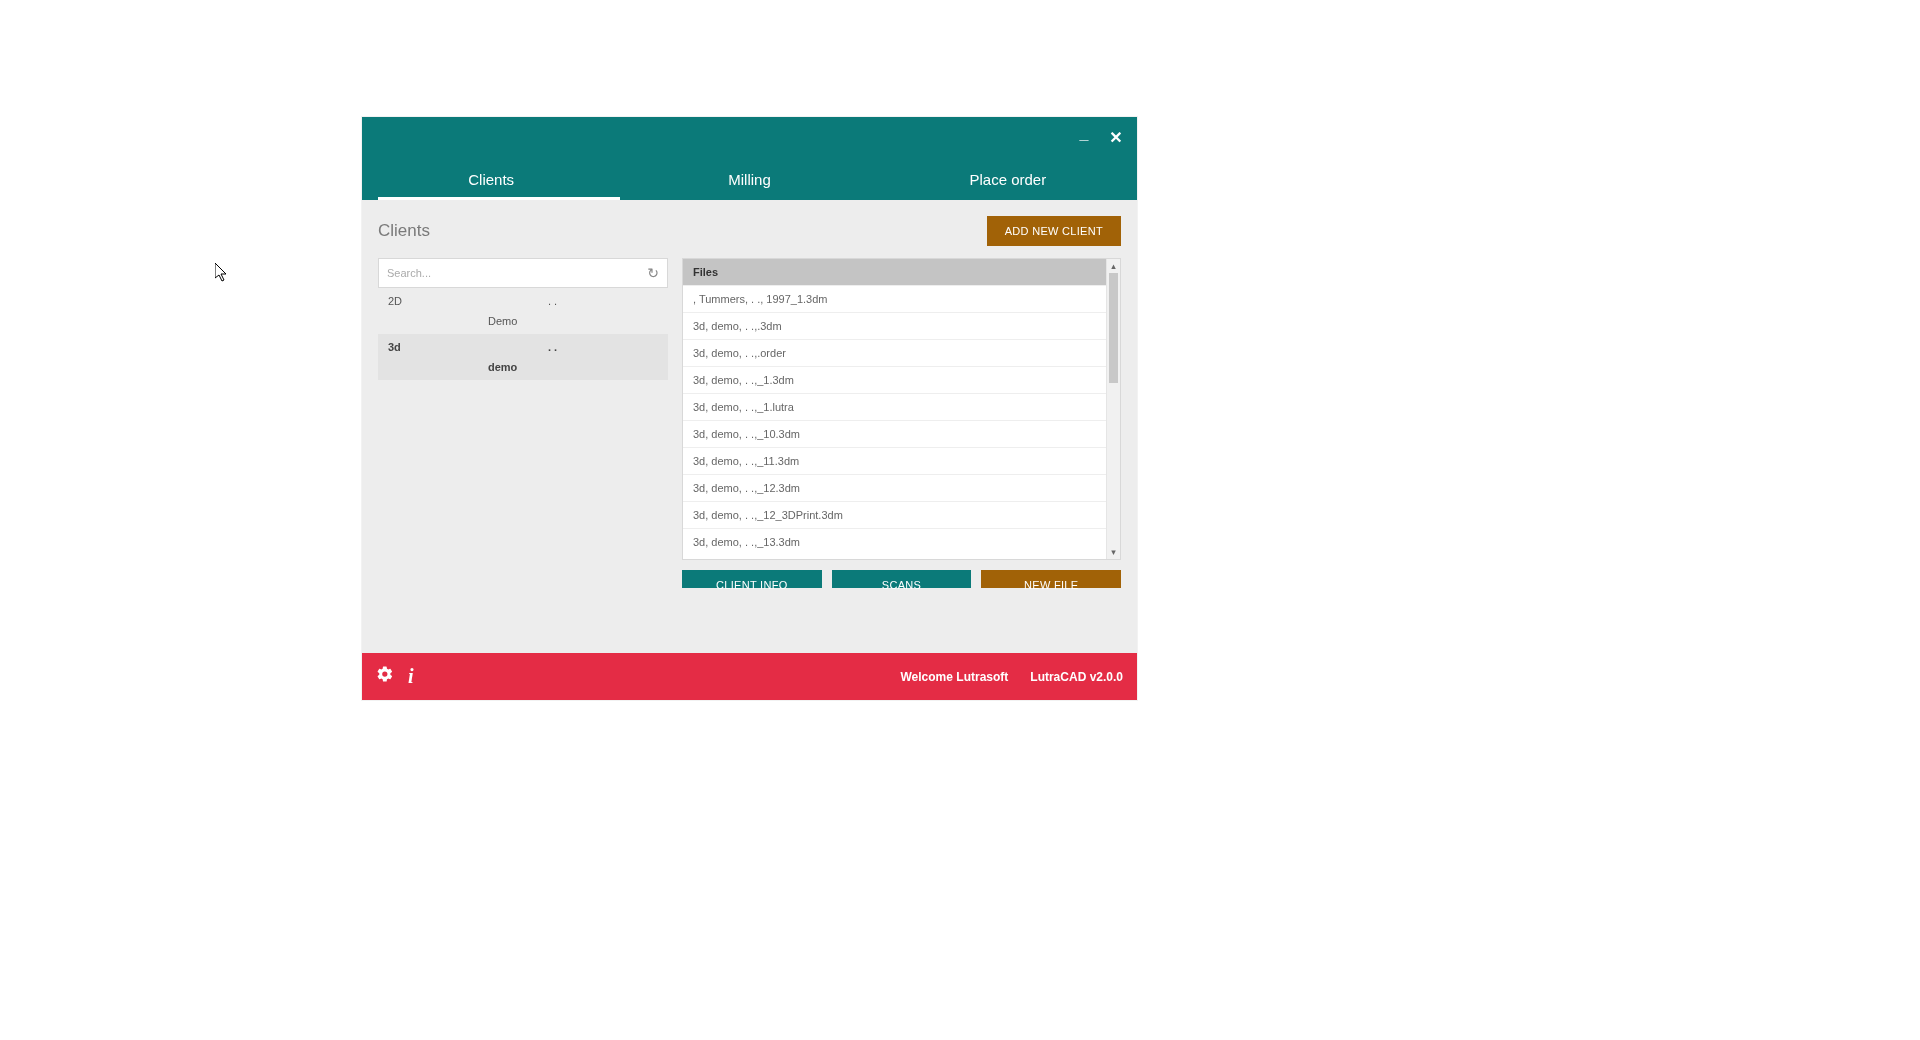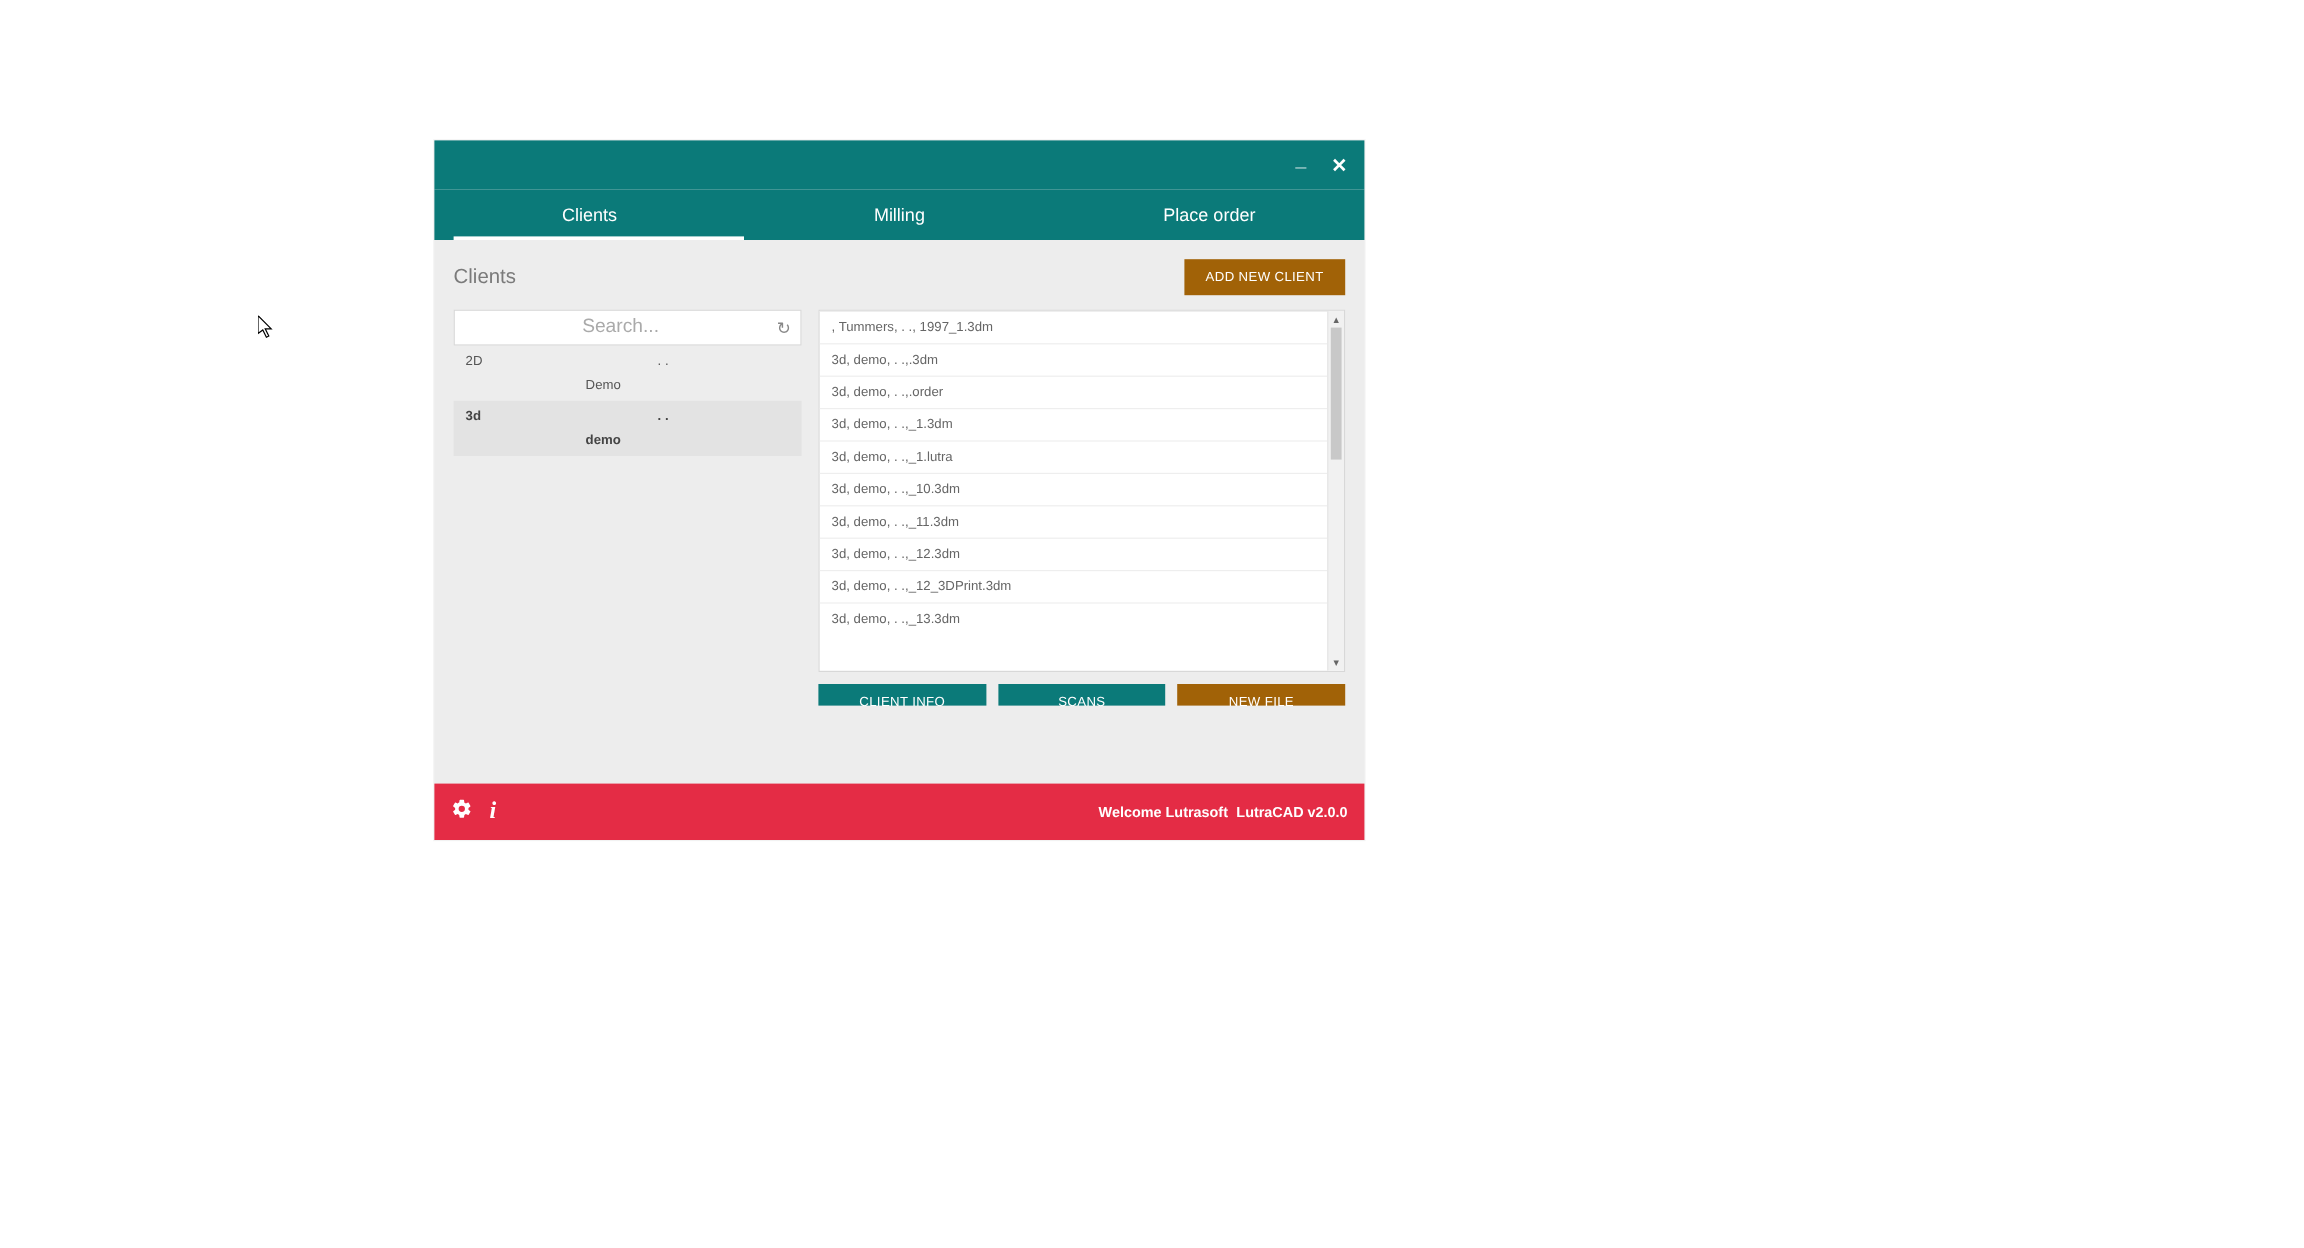--- a/index.html
+++ b/index.html
@@ -113,23 +113,22 @@
     border: 1px solid #d8d8d8;
     height: 30px;
     display: flex;
     align-items: center;
     padding: 0 8px;
   }
   .search-input {
     flex: 1;
     border: none;
     outline: none;
-    font-size: 16px;
+    font-size: 11px;
     color: #333;
-    text-align: center;
   }
   .search-input::placeholder { color: #aaa; }
   .refresh-icon {
     color: #888;
     font-size: 14px;
     cursor: pointer;
   }
   .client-list {
     margin-top: 0px;
   }
@@ -228,21 +227,21 @@
     gap: 14px;
     align-items: center;
   }
   .footer-icon {
     font-size: 18px;
     cursor: pointer;
   }
   .footer-spacer { flex: 1; }
   .footer-right {
     display: flex;
-    gap: 7px;
+    gap: 22px;
     font-size: 12px;
     font-weight: 600;
   }
   .cursor {
     position: absolute;
     left: 215px;
     top: 263px;
     pointer-events: none;
   }
 </style>
@@ -292,20 +291,21 @@
             <span class="c1">3d</span>
             <span class="c2">demo</span>
             <span class="c3">. .</span>
           </div>
         </div>
       </div>
 
       <div class="right-col">
         <div class="files-box">
           <div class="files-list">
+            <div class="files-header">Files</div>
             <div class="file-row">, Tummers, .  ., 1997_1.3dm</div>
             <div class="file-row">3d, demo, .  .,.3dm</div>
             <div class="file-row">3d, demo, .  .,.order</div>
             <div class="file-row">3d, demo, .  .,_1.3dm</div>
             <div class="file-row">3d, demo, .  .,_1.lutra</div>
             <div class="file-row">3d, demo, .  .,_10.3dm</div>
             <div class="file-row">3d, demo, .  .,_11.3dm</div>
             <div class="file-row">3d, demo, .  .,_12.3dm</div>
             <div class="file-row">3d, demo, .  .,_12_3DPrint.3dm</div>
             <div class="file-row">3d, demo, .  .,_13.3dm</div>

